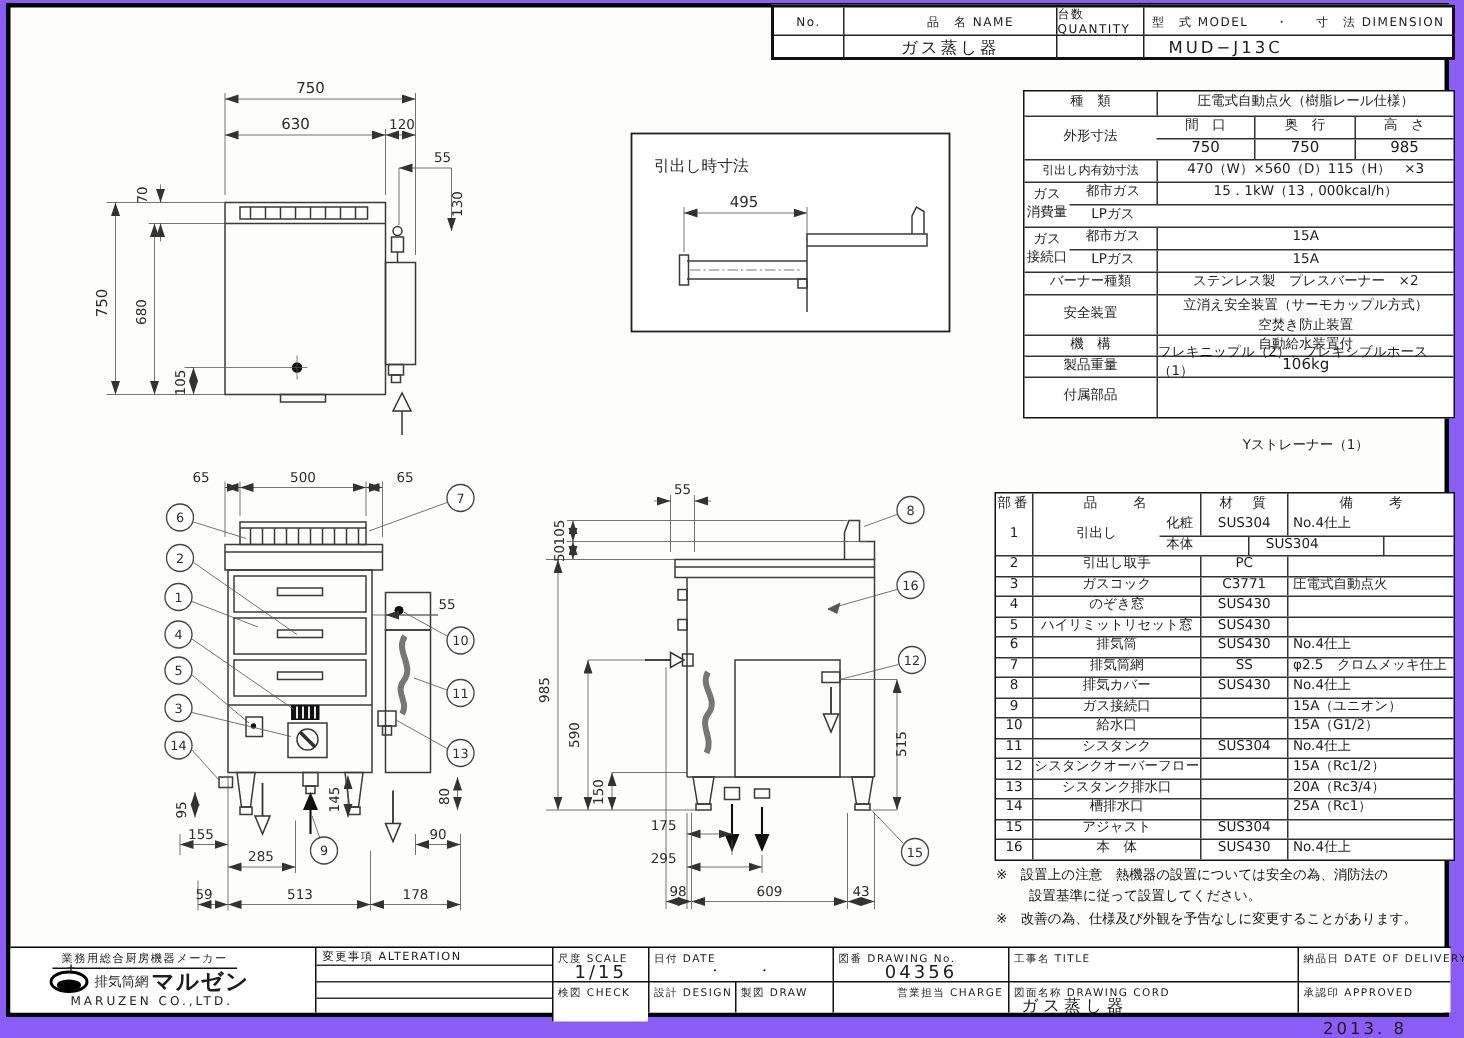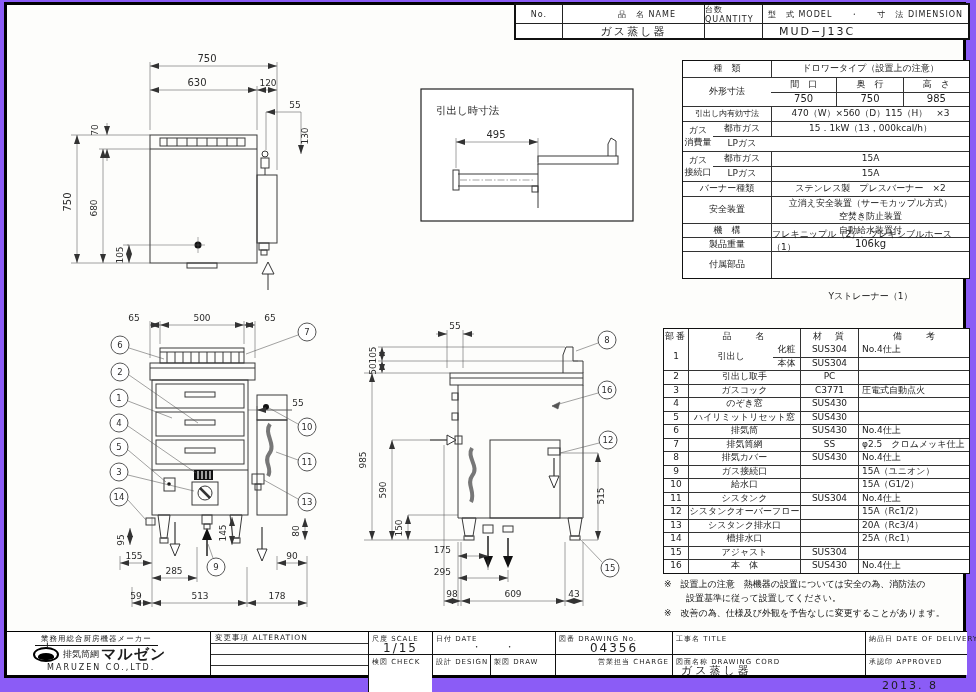--- a/index.html
+++ b/index.html
@@ -33,21 +33,21 @@
   .pc:first-child { border-left:none; }
   .pno { width:24px; flex:none; }
   .pname { width:112px; flex:none; }
   .pnameA { width:85px; flex:none; }
   .psl { width:27px; flex:none; }
   .pm { width:58px; flex:none; }
   .pn { flex:1; justify-content:flex-start; padding-left:3px; }
   .phead .pc { font-size:9px; letter-spacing:2px; }
   .psubcol { flex:1; display:flex; flex-direction:column; }
   .psubrow { display:flex; flex:1; }
-  .psubrow + .psubrow { border-top:1px solid #333; }
+  .psubrow + .psubrow { border-top:1px solid #333;gap:32px; }
 
   
   .notes { position:absolute; left:664px; top:577px; width:306px; font-size:9px; line-height:1.6; color:#111; }
   .notes .ind { padding-left:22px; }
 
   
   .tb { position:absolute; background:#fff; border-left:1px solid #111; }
   .tlab { position:absolute; left:3px; top:2px; font-size:7px; letter-spacing:1px; white-space:nowrap; }
   .tval { position:absolute; left:0; right:0; top:9px; text-align:center; font-size:12px; letter-spacing:2px; }
   .altline { position:absolute; left:0; width:100%; border-top:1px solid #333; }
@@ -83,21 +83,21 @@
   <div class="hcell" style="left:246px;top:0;width:206px;height:18px;">型　式 MODEL　　・　　寸　法 DIMENSION</div>
   <div class="hcell" style="left:0;top:18px;width:46px;height:16px;border-left:none;"></div>
   <div class="hcell hval" style="left:46px;top:18px;width:142px;height:16px;">ガス蒸し器</div>
   <div class="hcell" style="left:188px;top:18px;width:58px;height:16px;"></div>
   <div class="hcell hval" style="left:246px;top:18px;width:206px;height:16px;justify-content:flex-start;padding-left:16px;">MUD−J13C</div>
 </div>
 
 <div class="spec">
   <div class="srow" style="height:16px;">
     <div class="scell lab">種　類</div>
-    <div class="scell val">ドロワータイプ（設置上の注意）</div>
+    <div class="scell val">圧電式自動点火（樹脂レール仕様）</div>
   </div>
   <div class="srow" style="height:29px;">
     <div class="scell lab">外形寸法</div>
     <div class="val" style="display:flex;flex-direction:column;">
       <div style="display:flex;flex:1;border-bottom:1px solid #333;">
         <div class="scell" style="flex:1;">間　口</div>
         <div class="scell" style="flex:1;">奥　行</div>
         <div class="scell" style="flex:1;">高　さ</div>
       </div>
       <div style="display:flex;flex:1;">
@@ -318,21 +318,21 @@
   <div class="tlab">図番 DRAWING No.</div>
   <div class="tval">04356</div>
 </div>
 <div class="tb" style="left:672px;top:632px;width:193px;height:22px;">
   <div class="tlab">工事名 TITLE</div>
 </div>
 <div class="tb" style="left:865px;top:632px;width:102px;height:22px;">
   <div class="tlab">納品日 DATE OF DELIVERY</div>
 </div>
 
-<div class="tb" style="left:368px;top:654px;width:64px;height:38px;border-top:1px solid #111;">
+<div class="tb" style="left:368px;top:654px;width:64px;height:27px;border-top:1px solid #111;">
   <div class="tlab">検図 CHECK</div>
 </div>
 <div class="tb" style="left:432px;top:654px;width:58px;height:21px;border-top:1px solid #111;">
   <div class="tlab">設計 DESIGN</div>
 </div>
 <div class="tb" style="left:490px;top:654px;width:65px;height:21px;border-top:1px solid #111;">
   <div class="tlab">製図 DRAW</div>
 </div>
 <div class="tb" style="left:555px;top:654px;width:117px;height:21px;border-top:1px solid #111;">
   <div class="tlab" style="left:auto;right:3px;">営業担当 CHARGE</div>

